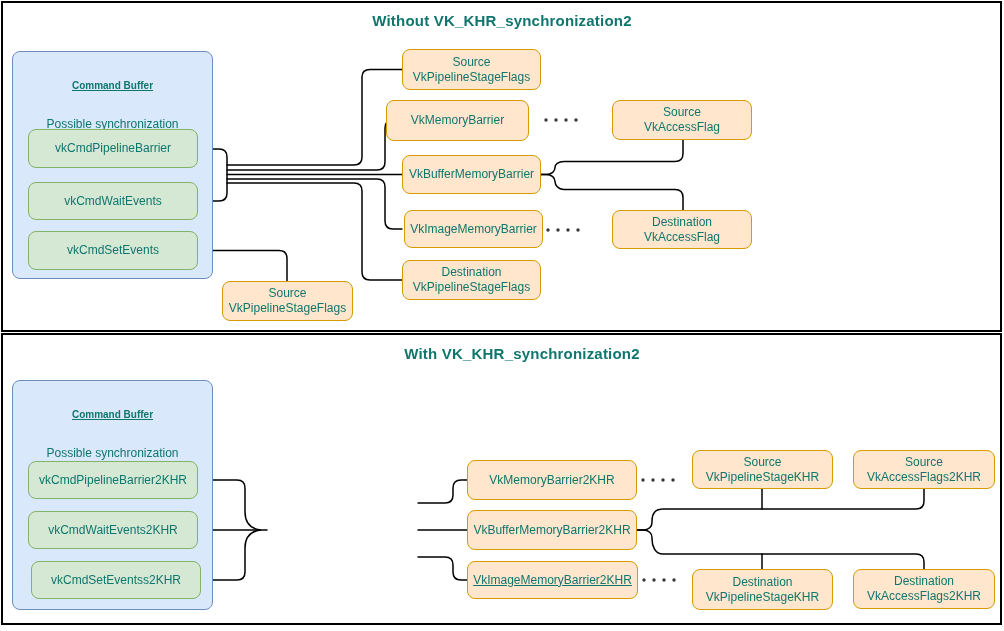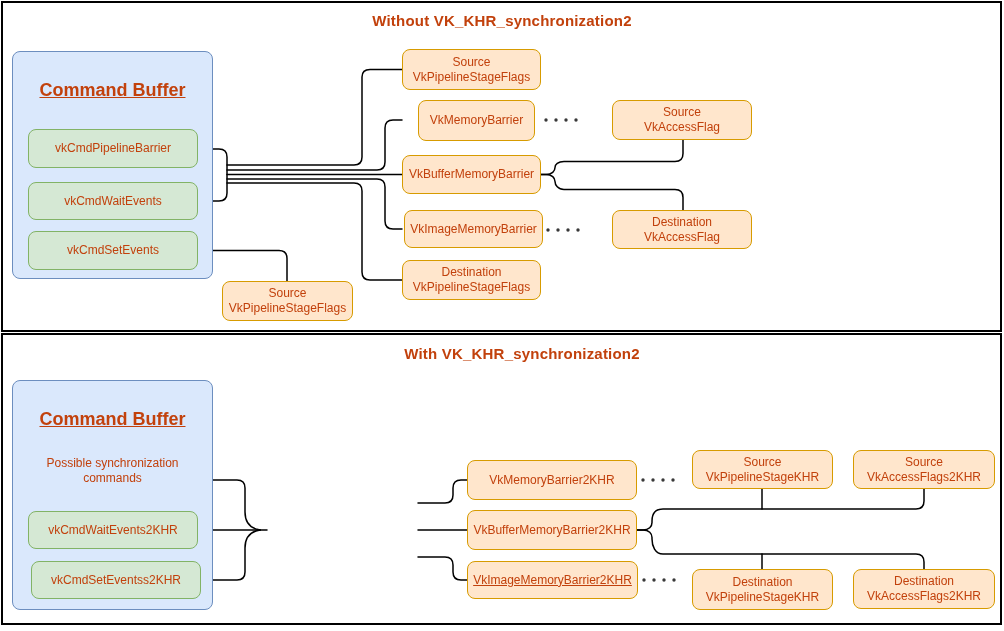--- a/index.html
+++ b/index.html
@@ -1,28 +1,28 @@
 <!DOCTYPE html>
 <html><head>
 <meta charset="utf-8">
 <style>
   html,body{margin:0;padding:0;background:#fff;}
   #canvas{position:relative;width:1004px;height:631px;background:#fff;
-          font-family:"Liberation Sans",sans-serif;color:#c2410c;overflow:hidden;}
+          font-family:"Liberation Sans",sans-serif;color:#0f766e;overflow:hidden;}
   .section{position:absolute;box-sizing:border-box;border:2px solid #000;background:#fff;}
   .sec-title{position:absolute;left:0;width:1004px;text-align:center;
              font-size:15px;font-weight:bold;letter-spacing:0.2px;}
   .box{position:absolute;box-sizing:border-box;display:flex;align-items:center;
        justify-content:center;text-align:center;font-size:12px;line-height:1.22;
        white-space:pre-line;padding:1px 2px;border-radius:8px;}
   .blue{background:#dae8fc;border:1.5px solid #6c8ebf;}
   .green{background:#d5e8d4;border:1.5px solid #82b366;}
   .orange{background:#ffe6cc;border:1.5px solid #d79b00;}
   .panel{display:block;}
-  .cb-title{margin-top:12px;text-align:center;font-size:18px;font-weight:bold;
+  .cb-title{margin-top:12px;text-align:center;font-size:10px;font-weight:bold;
             text-decoration:underline;}
   .cb-sub{margin-top:11px;text-align:center;font-size:12px;line-height:1.25;
           white-space:pre-line;}
   svg#wires{position:absolute;left:0;top:0;pointer-events:none;}
   svg#wires path{fill:none;stroke:#000;stroke-width:1.5;stroke-linecap:round;stroke-linejoin:round;}
   svg#wires circle{fill:#383838;stroke:none;}
 </style>
 </head>
 <body>
 
@@ -87,40 +87,41 @@
     <div class="cb-sub">Possible synchronization
 commands</div>
   </div>
 
   <div class="box green" style="left:28px;top:129px;width:170px;height:39px;">vkCmdPipelineBarrier</div>
   <div class="box green" style="left:28px;top:182px;width:170px;height:38px;">vkCmdWaitEvents</div>
   <div class="box green" style="left:28px;top:231px;width:170px;height:39px;">vkCmdSetEvents</div>
 
   <div class="box orange" style="left:402px;top:49px;width:139px;height:41px;">Source
 VkPipelineStageFlags</div>
-  <div class="box orange" style="left:418px;top:100px;width:117px;height:41px;">VkMemoryBarrier</div>
+  <div class="box orange" style="left:386px;top:100px;width:143px;height:41px;">VkMemoryBarrier</div>
   <div class="box orange" style="left:402px;top:155px;width:139px;height:39px;">VkBufferMemoryBarrier</div>
   <div class="box orange" style="left:404px;top:210px;width:139px;height:38px;">VkImageMemoryBarrier</div>
   <div class="box orange" style="left:402px;top:260px;width:139px;height:40px;">Destination
 VkPipelineStageFlags</div>
   <div class="box orange" style="left:612px;top:100px;width:140px;height:40px;">Source
 VkAccessFlag</div>
   <div class="box orange" style="left:612px;top:210px;width:140px;height:39px;">Destination
 VkAccessFlag</div>
   <div class="box orange" style="left:222px;top:281px;width:131px;height:40px;">Source
 VkPipelineStageFlags</div>
 
   <div class="sec-title" style="top:345px;padding-left:20px;">With VK_KHR_synchronization2</div>
 
   <div class="box blue panel" style="left:12px;top:380px;width:201px;height:230px;">
     <div class="cb-title">Command Buffer</div>
     <div class="cb-sub">Possible synchronization
 commands</div>
   </div>
 
+  <div class="box green" style="left:28px;top:461px;width:170px;height:38px;">vkCmdPipelineBarrier2KHR</div>
   <div class="box green" style="left:28px;top:511px;width:170px;height:38px;">vkCmdWaitEvents2KHR</div>
   <div class="box green" style="left:31px;top:561px;width:170px;height:38px;">vkCmdSetEventss2KHR</div>
 
 
   <div class="box orange" style="left:467px;top:460px;width:170px;height:40px;">VkMemoryBarrier2KHR</div>
   <div class="box orange" style="left:467px;top:510px;width:170px;height:40px;">VkBufferMemoryBarrier2KHR</div>
   <div class="box orange" style="left:467px;top:561px;width:171px;height:38px;text-decoration:underline;">VkImageMemoryBarrier2KHR</div>
 
   <div class="box orange" style="left:692px;top:450px;width:141px;height:39px;">Source
 VkPipelineStageKHR</div>

